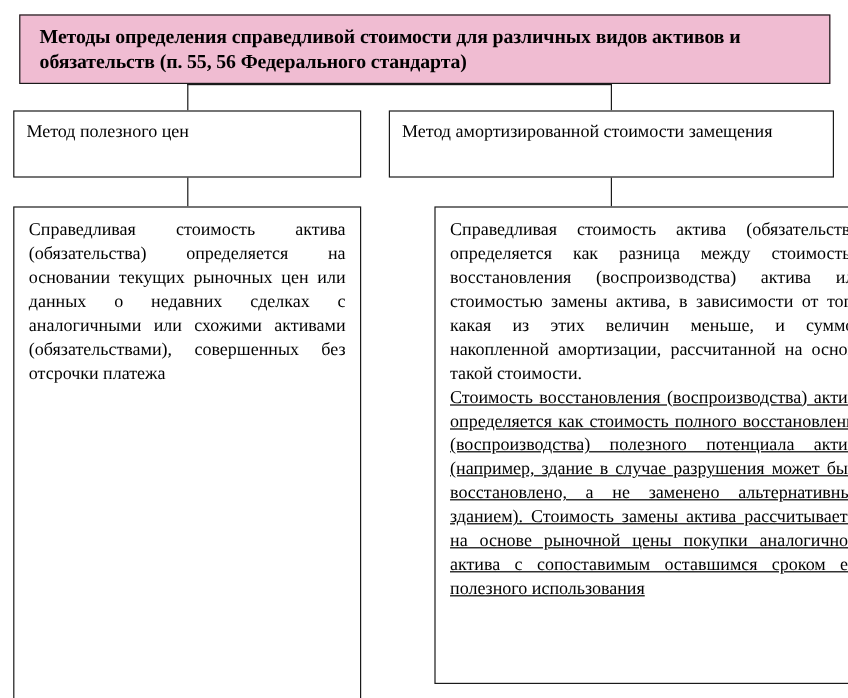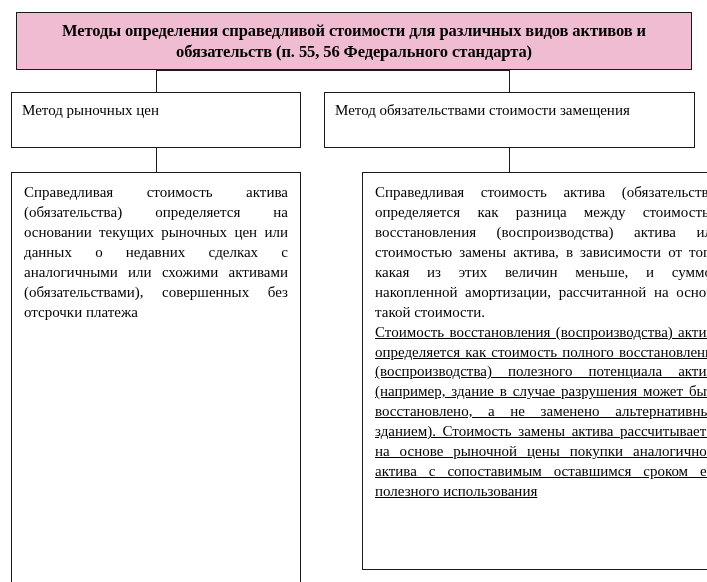--- a/index.html
+++ b/index.html
@@ -33,21 +33,21 @@
   .title-box {
     left: 16px;
     top: 12px;
     width: 676px;
     height: 58px;
     background: #f0bcd2;
     border: 1px solid #1a1a1a;
     display: flex;
     align-items: center;
     justify-content: center;
-    text-align: center;
+    text-align: left;
     padding: 2px 16px;
   }
   .title-text {
     font-size: 16.5px;
     font-weight: bold;
     line-height: 1.28;
     letter-spacing: -0.1px;
   }
 
   .method-box {
@@ -112,25 +112,25 @@
 
   <div class="box title-box">
     <span class="title-text">Методы определения справедливой стоимости для различных видов активов и обязательств (п. 55, 56 Федерального стандарта)</span>
   </div>
 
   <div class="conn v-line" style="left:156px; top:70px; height:22px;"></div>
   <div class="conn v-line" style="left:509px; top:70px; height:22px;"></div>
   <div class="conn h-line" style="left:156px; top:70px; width:354px;"></div>
 
   <div class="box method-box method-left">
-    <span>Метод рыночных цен</span>
+    <span>Метод полезного цен</span>
   </div>
 
   <div class="box method-box method-right">
-    <span>Метод обязательствами стоимости замещения</span>
+    <span>Метод амортизированной стоимости замещения</span>
   </div>
 
   <div class="conn v-line" style="left:156px; top:148px; height:24px;"></div>
   <div class="conn v-line" style="left:509px; top:148px; height:24px;"></div>
 
   <div class="box desc-box desc-left">
     <p>Справедливая стоимость актива (обязательства) определяется на основании текущих рыночных цен или данных о недавних сделках с аналогичными или схожими активами (обязательствами), совершенных без отсрочки платежа</p>
   </div>
 
   <div class="box desc-box desc-right">

